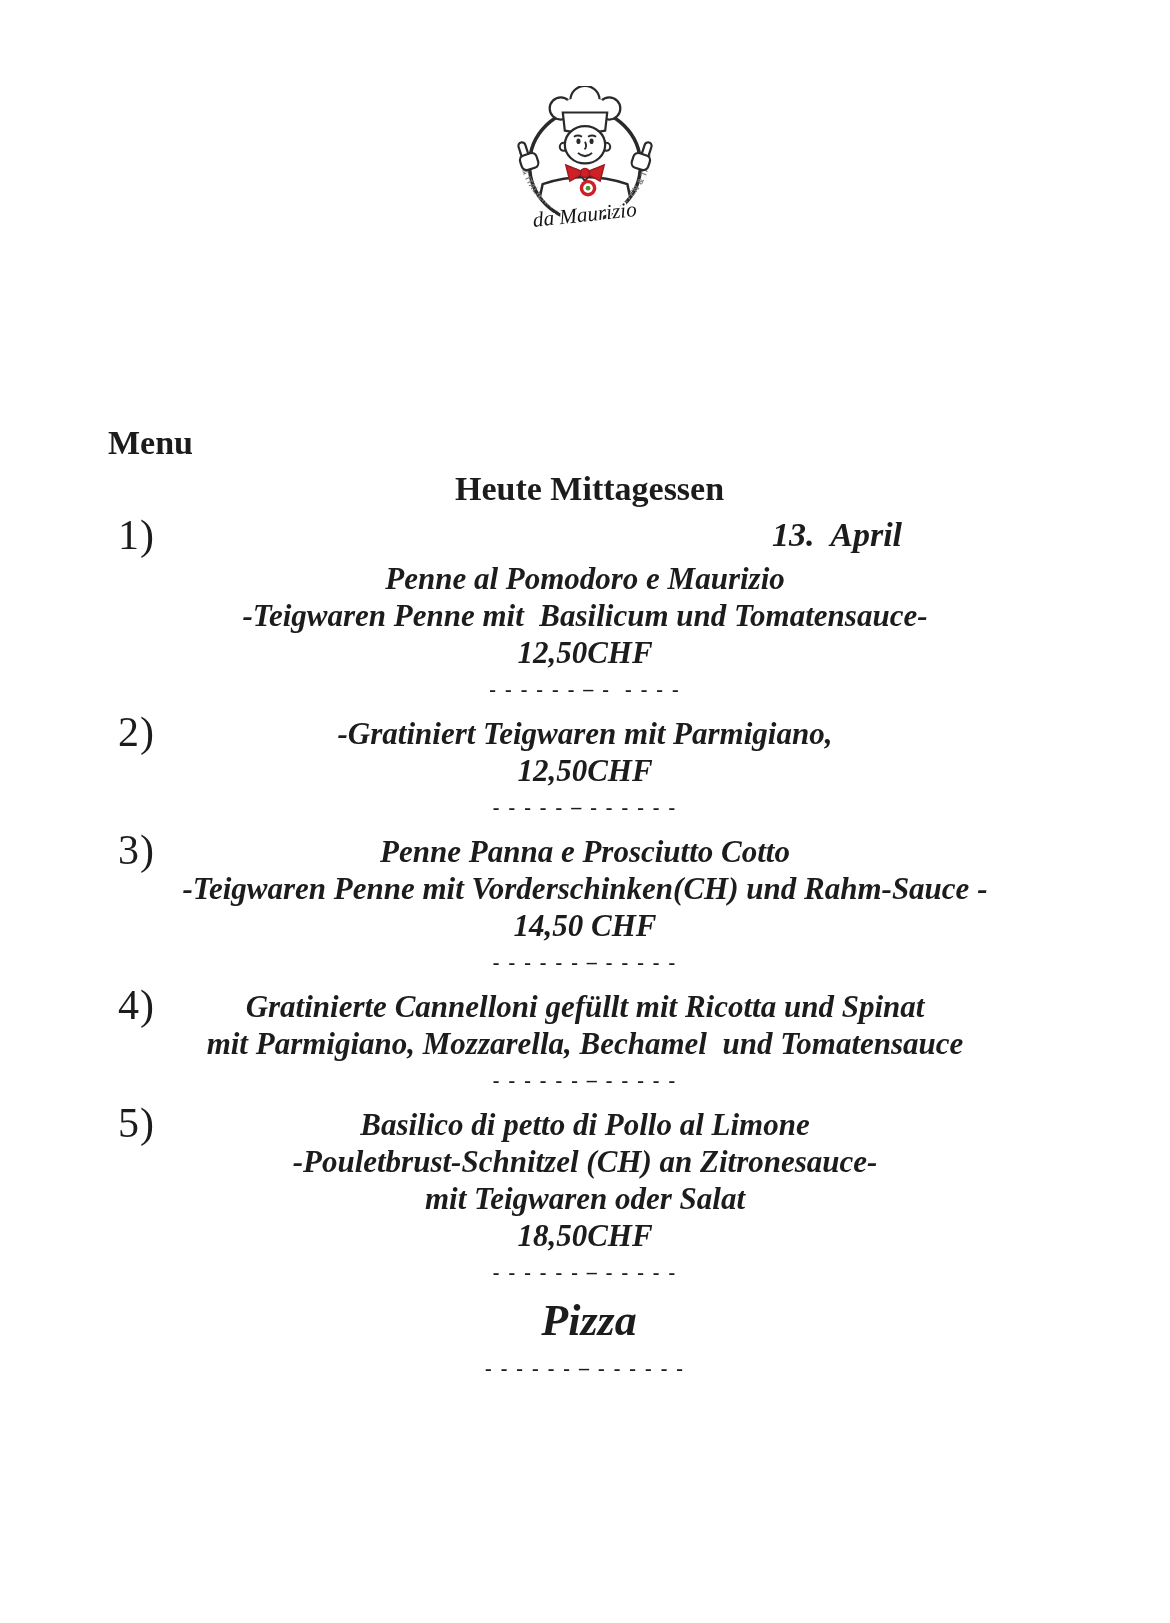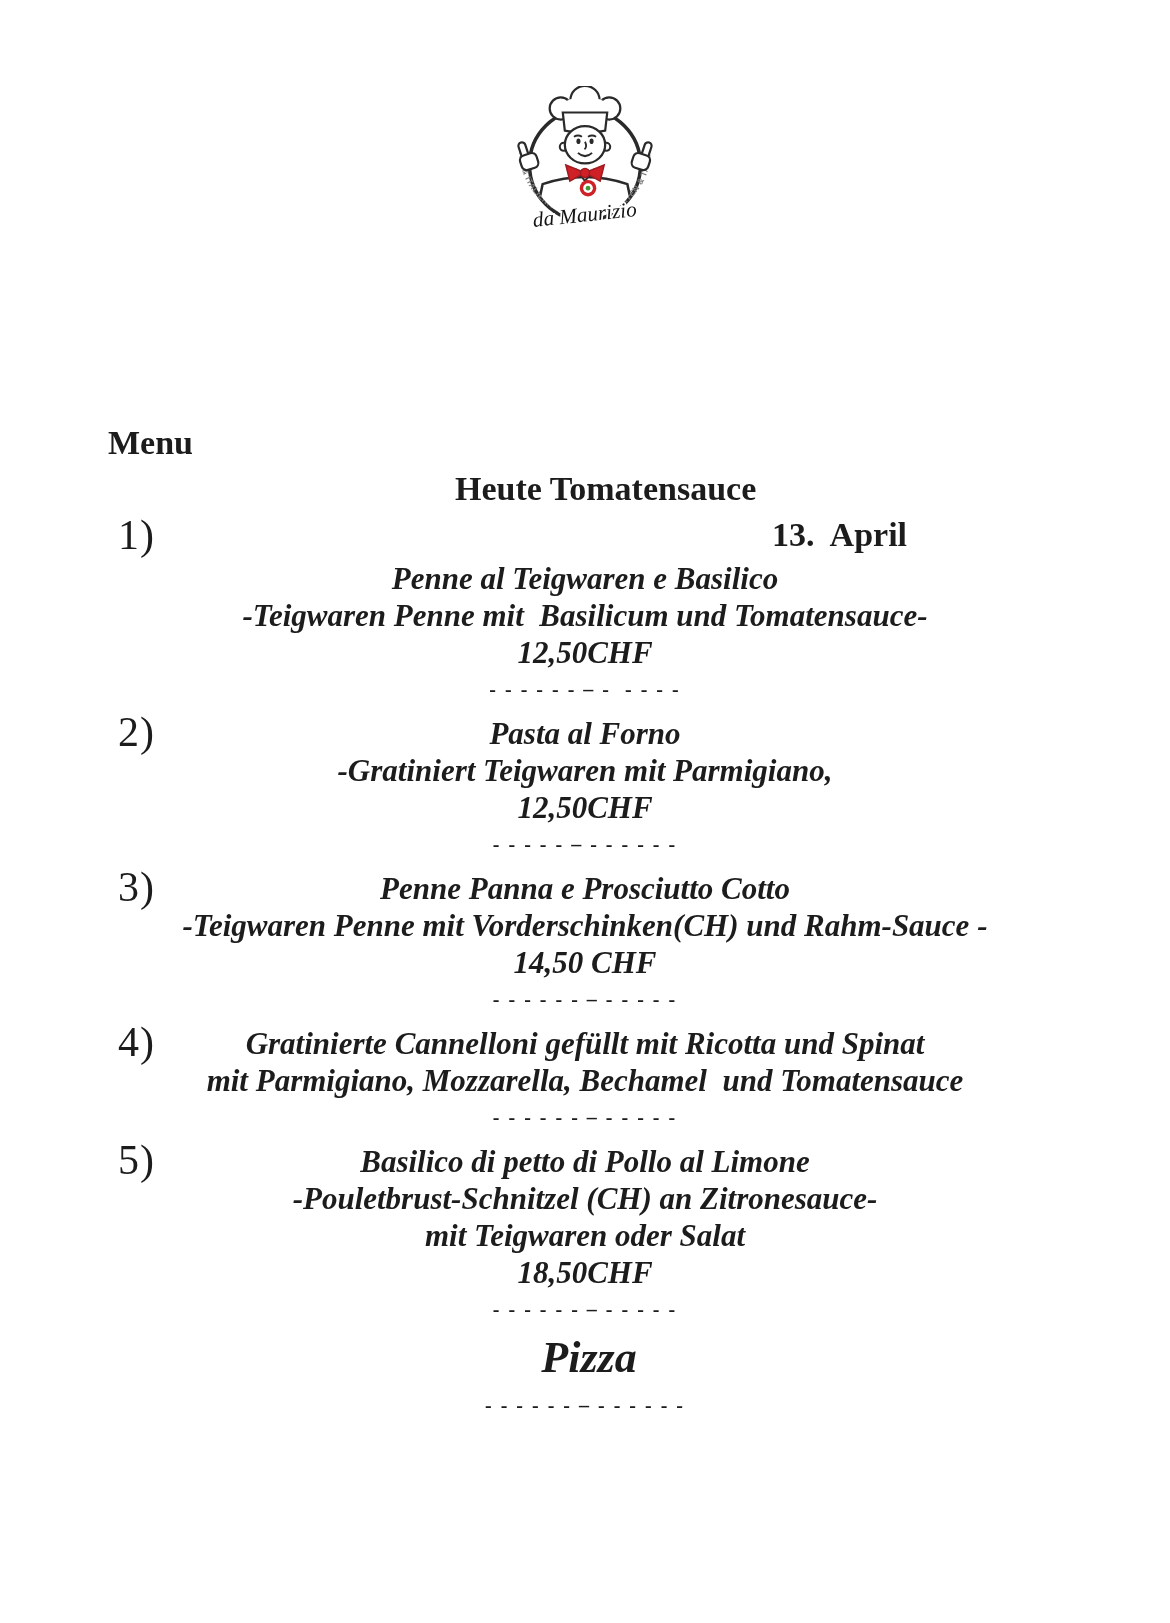--- a/index.html
+++ b/index.html
@@ -27,21 +27,21 @@
     position: relative;
     margin-top: 126px;
     height: 46px;
     font-weight: bold;
     font-size: 34px;
     line-height: 46px;
     white-space: pre;
   }
   .header .menu-label { position: absolute; left: 108px; }
   .header .title      { position: absolute; left: 455px; }
-  .header .date       { position: absolute; left: 772px; }
+  .header .date       { position: absolute; left: 772px; font-style: italic; }
 
   
   .content {
     margin-top: 90px;
     text-align: center;
   }
   .menu-item {
     position: relative;
     font-weight: bold;
     font-style: italic;
@@ -154,37 +154,36 @@
         <circle cx="113" cy="101" r="4.8" fill="#ffffff"></circle>
         <circle cx="113" cy="101" r="2.3" fill="#3f9b35"></circle>
       </g>
 
       <text x="110" y="134" text-anchor="middle" font-size="21" font-style="italic" font-family="Liberation Serif, serif" fill="#141414" transform="rotate(-6 110 130)" paint-order="stroke" stroke="#ffffff" stroke-width="3.5">da Maurizio</text>
     </svg>
   </div>
 
   <div class="header">
     <span class="menu-label">Menu</span>
-    <span class="title">Heute Tomatensauce</span>
+    <span class="title">Heute Mittagessen</span>
     <span class="date">13.  April</span>
   </div>
 
   <div class="content">
 
     <div class="menu-item">
       <span class="item-number block">1)</span>
-      <div class="line">Penne al Teigwaren e Basilico</div>
+      <div class="line">Penne al Pomodoro e Maurizio</div>
       <div class="line">-Teigwaren Penne mit  Basilicum und Tomatensauce-</div>
       <div class="line">12,50CHF</div>
     </div>
     <div class="separator">- - - - - - – -  - - - -</div>
 
     <div class="menu-item spaced">
       <span class="item-number abs">2)</span>
-      <div class="line">Pasta al Forno</div>
       <div class="line">-Gratiniert Teigwaren mit Parmigiano,</div>
       <div class="line">12,50CHF</div>
     </div>
     <div class="separator">- - - - - – - - - - - -</div>
 
     <div class="menu-item spaced">
       <span class="item-number abs">3)</span>
       <div class="line">Penne Panna e Prosciutto Cotto</div>
       <div class="line">-Teigwaren Penne mit Vorderschinken(CH) und Rahm-Sauce -</div>
       <div class="line">14,50 CHF</div>

